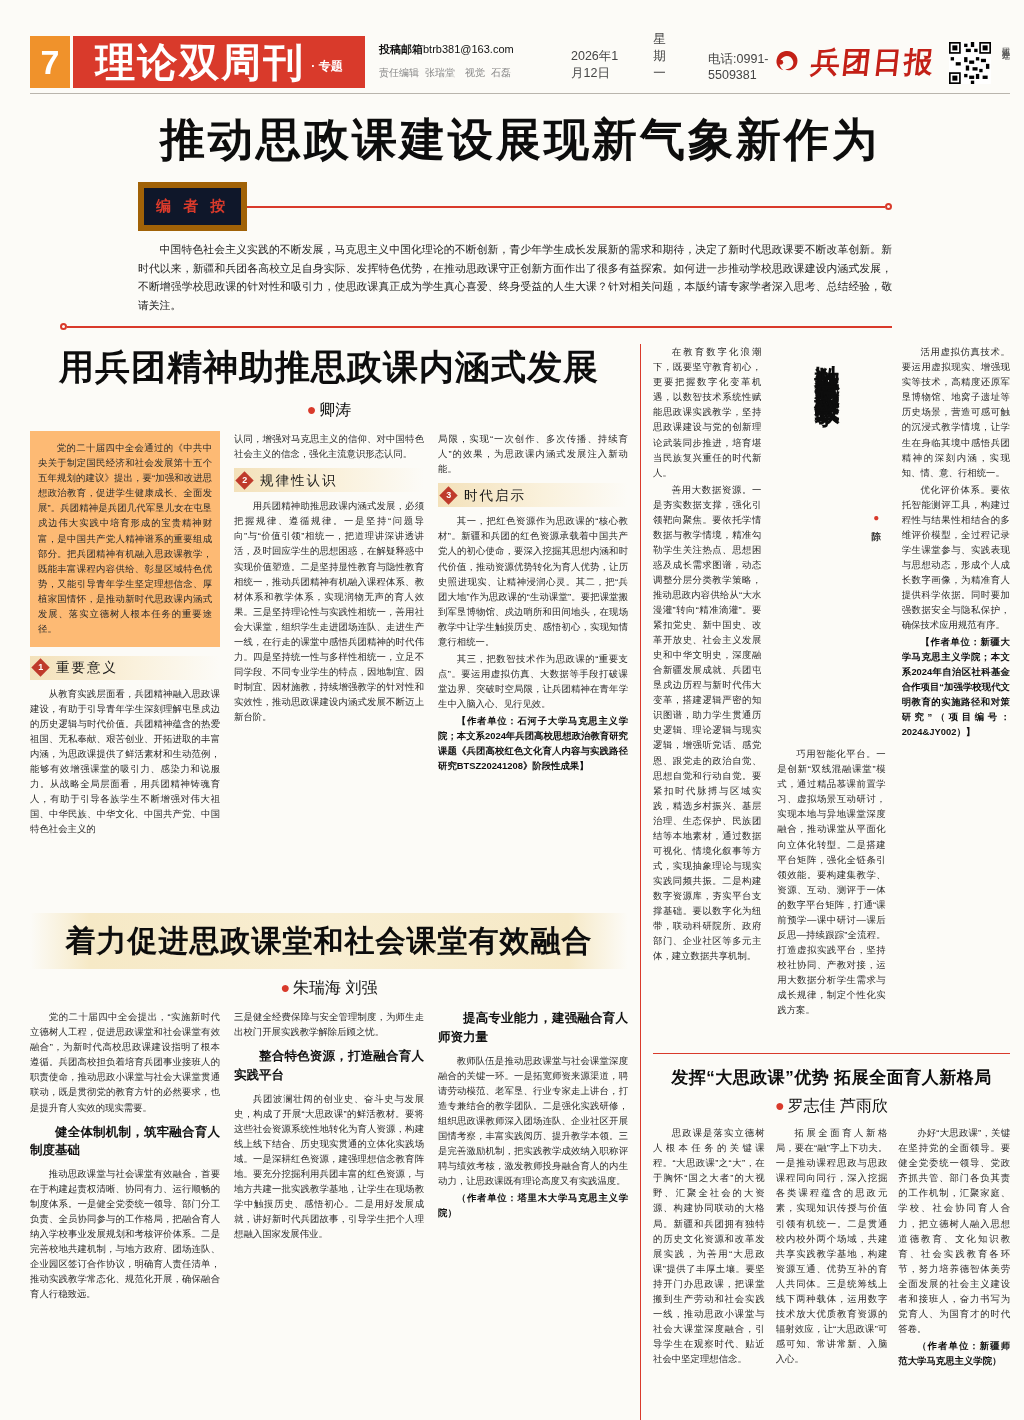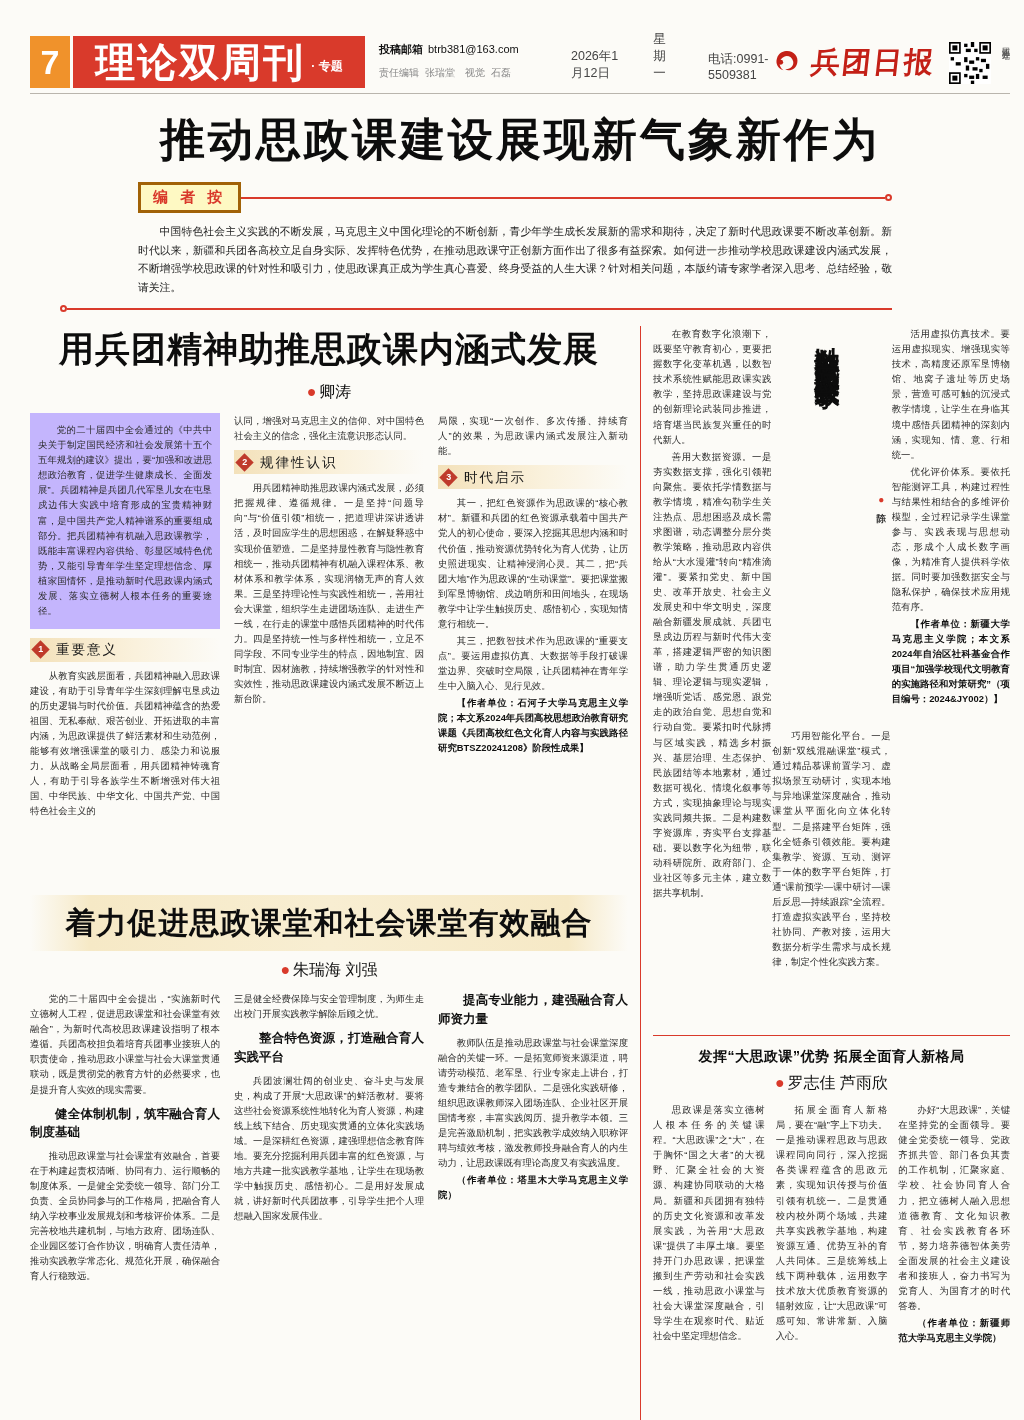--- a/index.html
+++ b/index.html
@@ -23,21 +23,21 @@
   }
   .banner {
     width: 292px; background: #d93a2b; color: #fff;
     display: flex; align-items: center; justify-content: center; gap: 6px;
     margin-left: 3px;
   }
   .banner .big { font-size: 40px; font-weight: 900; letter-spacing: 2px; }
   .banner .small { font-size: 12px; font-weight: 700; padding-top: 8px; }
   .contact { margin-left: 14px; padding-top: 6px; width: 190px; }
   .contact .row1 { font-size: 11px; color:#111; padding-bottom: 5px; }
-  .contact .row1 b { font-weight: 800; margin-right: 5px; }
+  .contact .row1 b { font-weight: 800; }
   .contact .row2 { font-size: 10px; color: #888; padding-top: 4px; font-family: Liberation Mono, monospace; }
   .dateline {
     flex: 1; display: flex; gap: 34px; align-items: flex-end;
     padding-bottom: 6px; padding-left: 2px;
     font-size: 12.5px; color: #444;
   }
   .masthead { display: flex; align-items: center; gap: 8px; padding-top: 2px; }
   .masthead svg.logo { width: 34px; height: 30px; }
   .masthead .mtitle {
     font-family: "Liberation Serif", serif;
@@ -49,23 +49,23 @@
   .hdr-rule { border: none; border-top: 1px solid #b9b5ad; margin-top: 5px; }
 
   
   .main-headline {
     text-align: center; font-size: 45px; font-weight: 900; color: #0d0d0d;
     letter-spacing: 3px; margin: 16px 0 12px;
   }
   .ednote { margin: 0 118px 0 108px; position: relative; }
   .ednote-top { display: flex; align-items: center; }
   .ednote-label {
-    border: 3px solid #a16207; color: #d93a2b; background:#fef9c3;
+    border: 6px solid #a16207; color: #d93a2b; background:#0f172a;
     font-size: 15px; font-weight: 800; letter-spacing: 4px;
-    padding: 3px 12px; white-space: nowrap;
+    padding: 9px 12px; white-space: nowrap;
   }
   .redline { flex: 1; height: 2px; background: #d93a2b; }
   .ring { width: 7px; height: 7px; border: 2px solid #d93a2b; border-radius: 50%; flex: none; }
   .ednote-text {
     margin-top: 9px; font-size: 10.8px; line-height: 1.72; text-align: justify;
     text-indent: 2em; color: #1c1c1c; font-weight: 500;
   }
   .ednote-bottom { display: flex; align-items: center; margin: 9px 0 0 -78px; }
 
   
@@ -80,39 +80,39 @@
   .byline .dot { color: #d93a2b; margin-right: 3px; }
 
   .cols { display: flex; gap: 14px; }
   .col {
     flex: 1; min-width: 0; font-size: 9.4px; line-height: 1.6;
     text-align: justify; color: #2a2a2a; overflow: hidden;
   }
   .col p { text-indent: 2em; margin-bottom: 2px; }
   .a1-cols { height: 462px; }
 
-  .introbox { background: #c4b5fd; padding: 9px 8px; margin-bottom: 9px; }
+  .introbox { background: #fdba74; padding: 9px 8px; margin-bottom: 9px; }
   .introbox p { text-indent: 2em; }
 
   .marker {
     display: flex; align-items: center; gap: 9px; height: 24px; margin: 7px 0 6px;
     background: linear-gradient(90deg, #f3e1ba 0%, #faf1dc 55%, rgba(250,241,220,0) 100%);
     padding-left: 4px;
   }
   .diamond {
     width: 13px; height: 13px; background: #bf3a2b; transform: rotate(45deg);
     display: flex; align-items: center; justify-content: center; flex: none;
   }
   .diamond i { transform: rotate(-45deg); color: #fff; font-style: normal; font-size: 9px; font-weight: 800; }
   .mtitle2 { font-size: 13.5px; font-weight: 400; letter-spacing: 2px; color: #1a1a1a; }
 
   .attr { font-weight: 800; color: #111; }
 
   
-  .varticle { display: flex; gap: 1px; height: 700px; }
+  .varticle { display: flex; gap: 16px; height: 700px; }
   .vcol { flex: 1; min-width: 0; font-size: 9.4px; line-height: 1.6; text-align: justify; color: #2a2a2a; overflow: hidden; }
   .vcol p { text-indent: 2em; margin-bottom: 2px; }
   .vmid { display: flex; flex-direction: column; }
   .vhead-wrap { position: relative; height: 396px; display: flex; justify-content: center; flex: none; }
   .vheadline {
     writing-mode: vertical-rl; text-orientation: upright;
     font-size: 25px; font-weight: 900; letter-spacing: 3px; color: #0d0d0d; margin-right: 8px;
   }
   .vbyline { position: absolute; right: 2px; top: 168px; writing-mode: vertical-rl; font-size: 10px; }
   .vbyline .dot { color: #d93a2b; }
@@ -124,21 +124,21 @@
   .a3 { margin-top: 20px; }
   .a3-bar {
     background: linear-gradient(90deg, rgba(246,233,198,0) 0%, #f6e9c6 10%, #f8eed2 50%, #f6e9c6 90%, rgba(246,233,198,0) 100%);
     padding: 8px 0 7px; text-align: center;
   }
   .a3-bar h2 { font-size: 30px; letter-spacing: 1px; }
   .a3-cols { height: 452px; }
   .subhead { font-size: 12.5px; font-weight: 800; line-height: 1.5; margin: 8px 0 6px; text-indent: 2em; color: #111; }
 
   
-  .a4-head { font-size: 14px; letter-spacing: 0.5px; margin-top: 12px; }
+  .a4-head { font-size: 17px; letter-spacing: 0.5px; margin-top: 12px; }
   .a4-byline { margin: 7px 0 8px; }
   .a4-cols { height: 348px; gap: 11px; }
 </style>
 </head>
 <body>
 
 <div class="page">
 
   <div class="hdr">
     <div class="pagenum">7</div>

